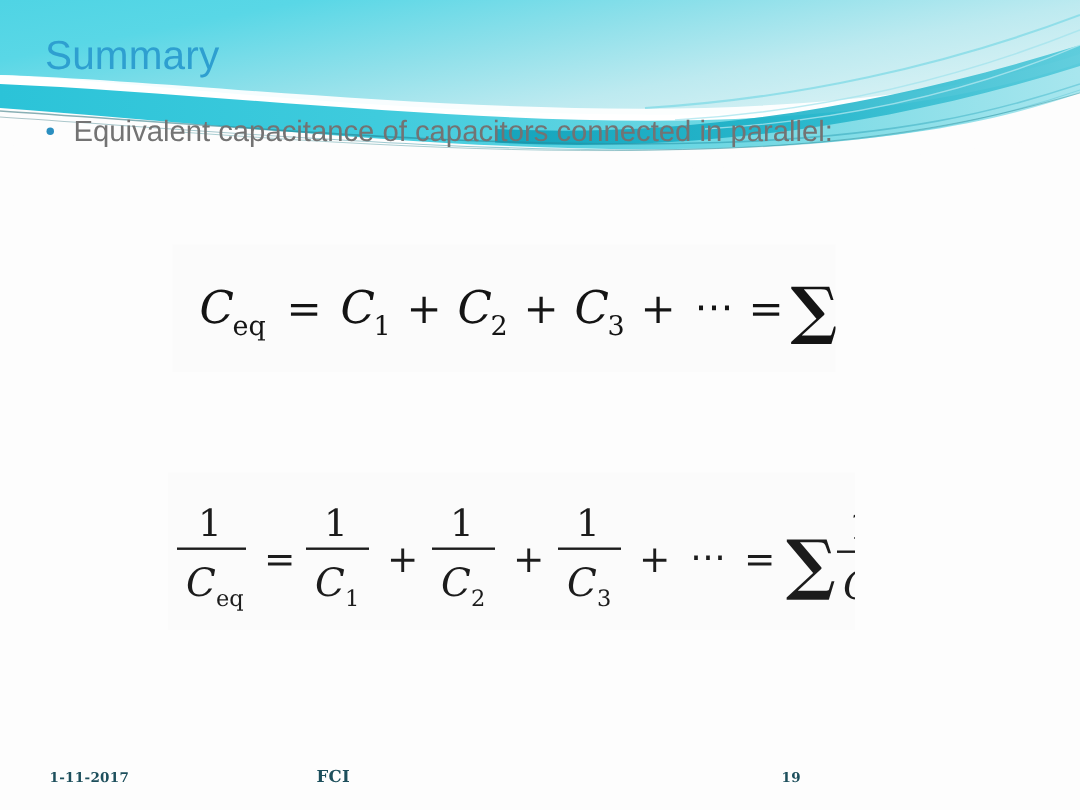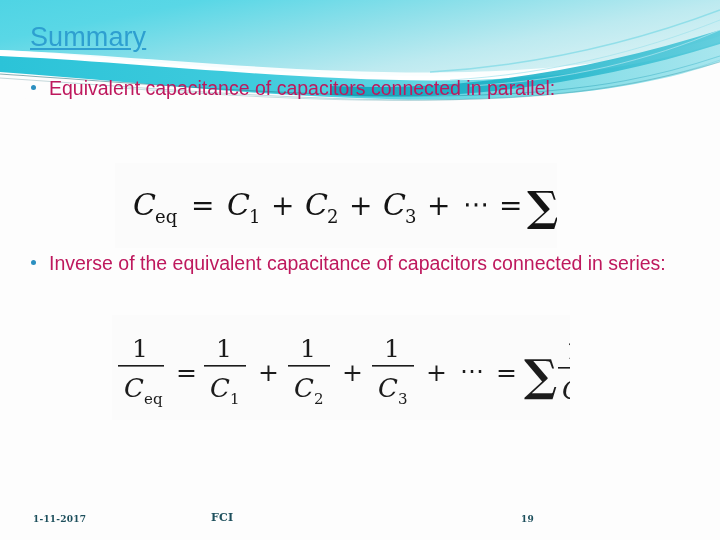--- a/index.html
+++ b/index.html
@@ -44,35 +44,34 @@
     position: absolute;
     left: 30px;
     top: 20px;
     font-size: 27px;
     line-height: 34px;
     font-weight: 400;
     color: #2e9fd0;
     letter-spacing: 0.1px;
     white-space: nowrap;
     z-index: 6;
-    text-decoration: underline;
   }
 
   
   .body-area {
     position: absolute;
     left: 0;
     top: 76px;
     width: 720px;
   }
 
   .bullet-row {
     position: relative;
     padding-left: 30px;
-    color: #be185d;
+    color: #737373;
     font-size: 19.5px;
     line-height: 25px;
   }
   .bullet-row .dot {
     position: absolute;
     left: 31px;
     top: 9px;
     width: 5px;
     height: 5px;
     border-radius: 50%;
@@ -190,24 +189,20 @@
 
   <div class="body-area">
 
     <div class="bullet-row" id="bullet-1">
       <span class="dot"></span>
       <span class="btext">Equivalent capacitance of capacitors connected in parallel:</span>
     </div>
 
     <div style="height:150px"></div>
 
-    <div class="bullet-row" id="bullet-2">
-      <span class="dot"></span>
-      <span class="btext">Inverse of the equivalent capacitance of capacitors connected in series:</span>
-    </div>
 
   </div>
 
   <div id="formula-parallel-wrap" class="formula-box" aria-label="C_eq = C_1 + C_2 + C_3 + ⋯ = Σ C">
     <svg viewBox="0 0 442 85" xmlns="http://www.w3.org/2000/svg">
       <rect x="0" y="0" width="442" height="85" fill="#fbfbfb"></rect>
       <g fill="#141414" font-family="DejaVu Serif, Liberation Serif, serif">
         <text x="18" y="52" font-size="30" font-style="italic">C</text>
         <text x="40" y="60" font-size="18">eq</text>
         <text x="76" y="52" font-size="28">=</text>

